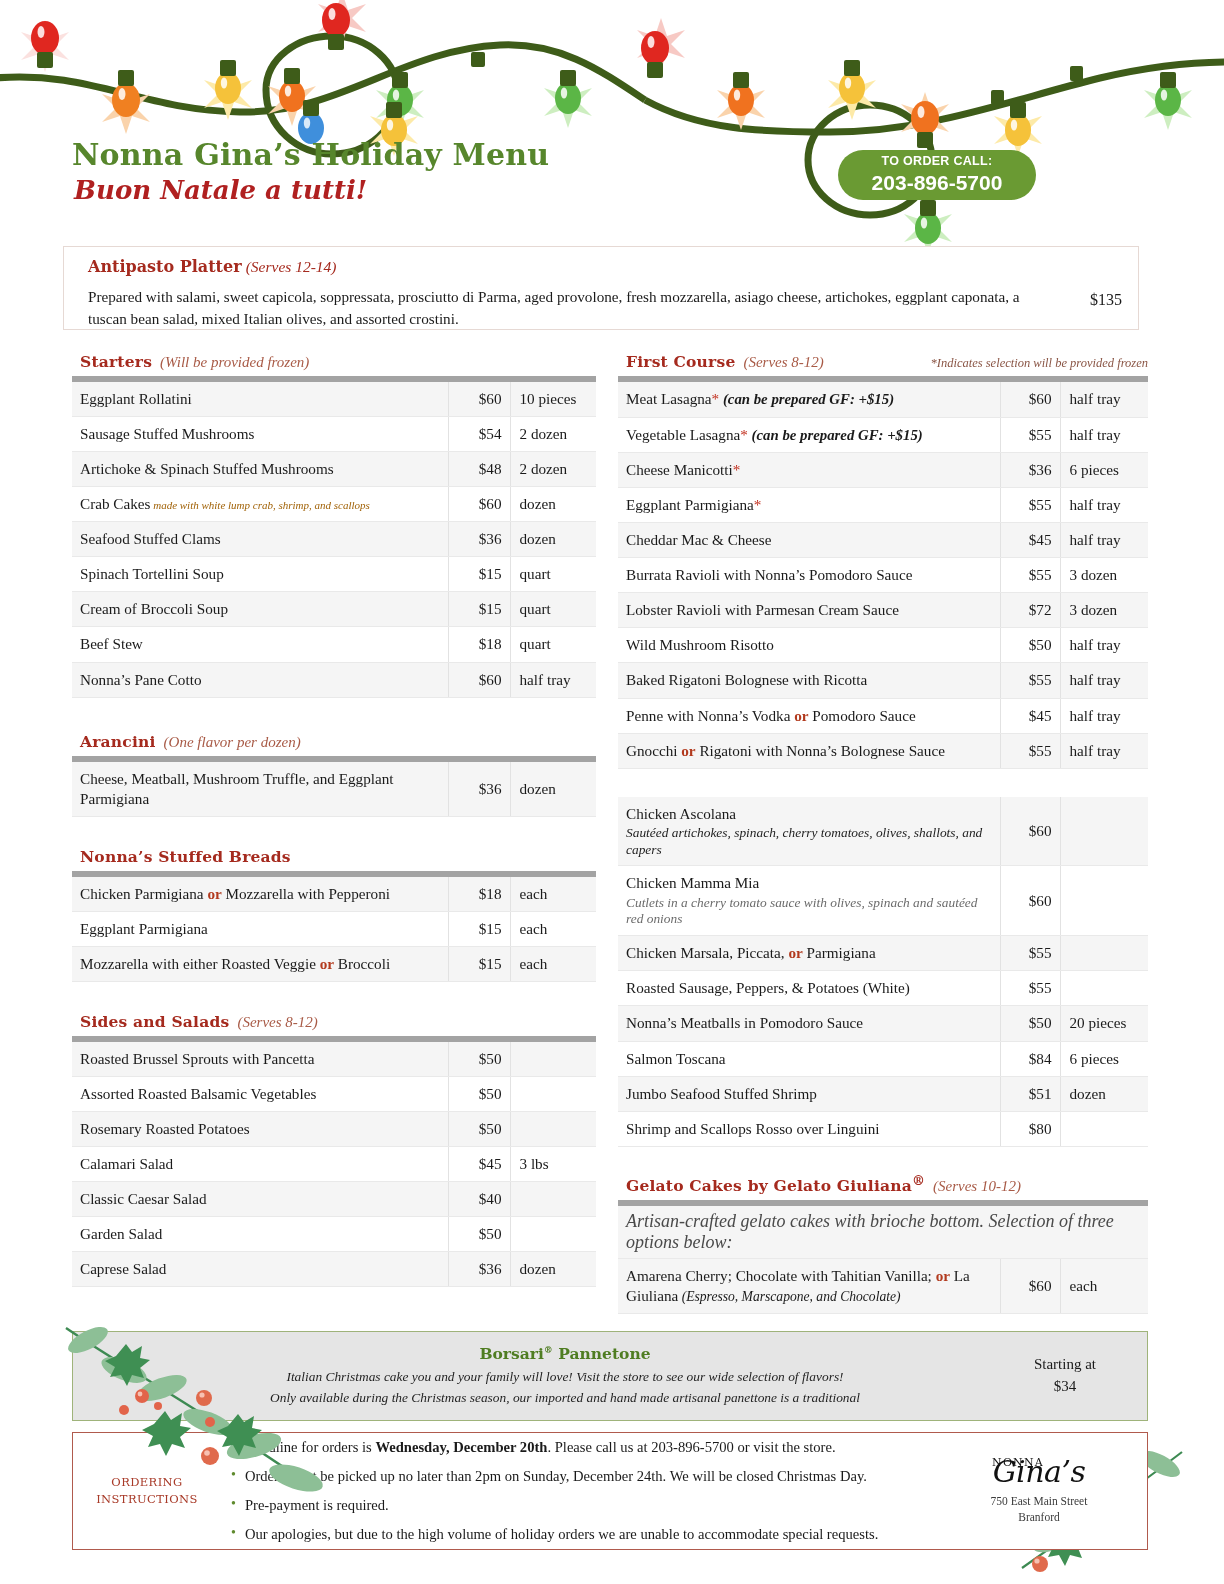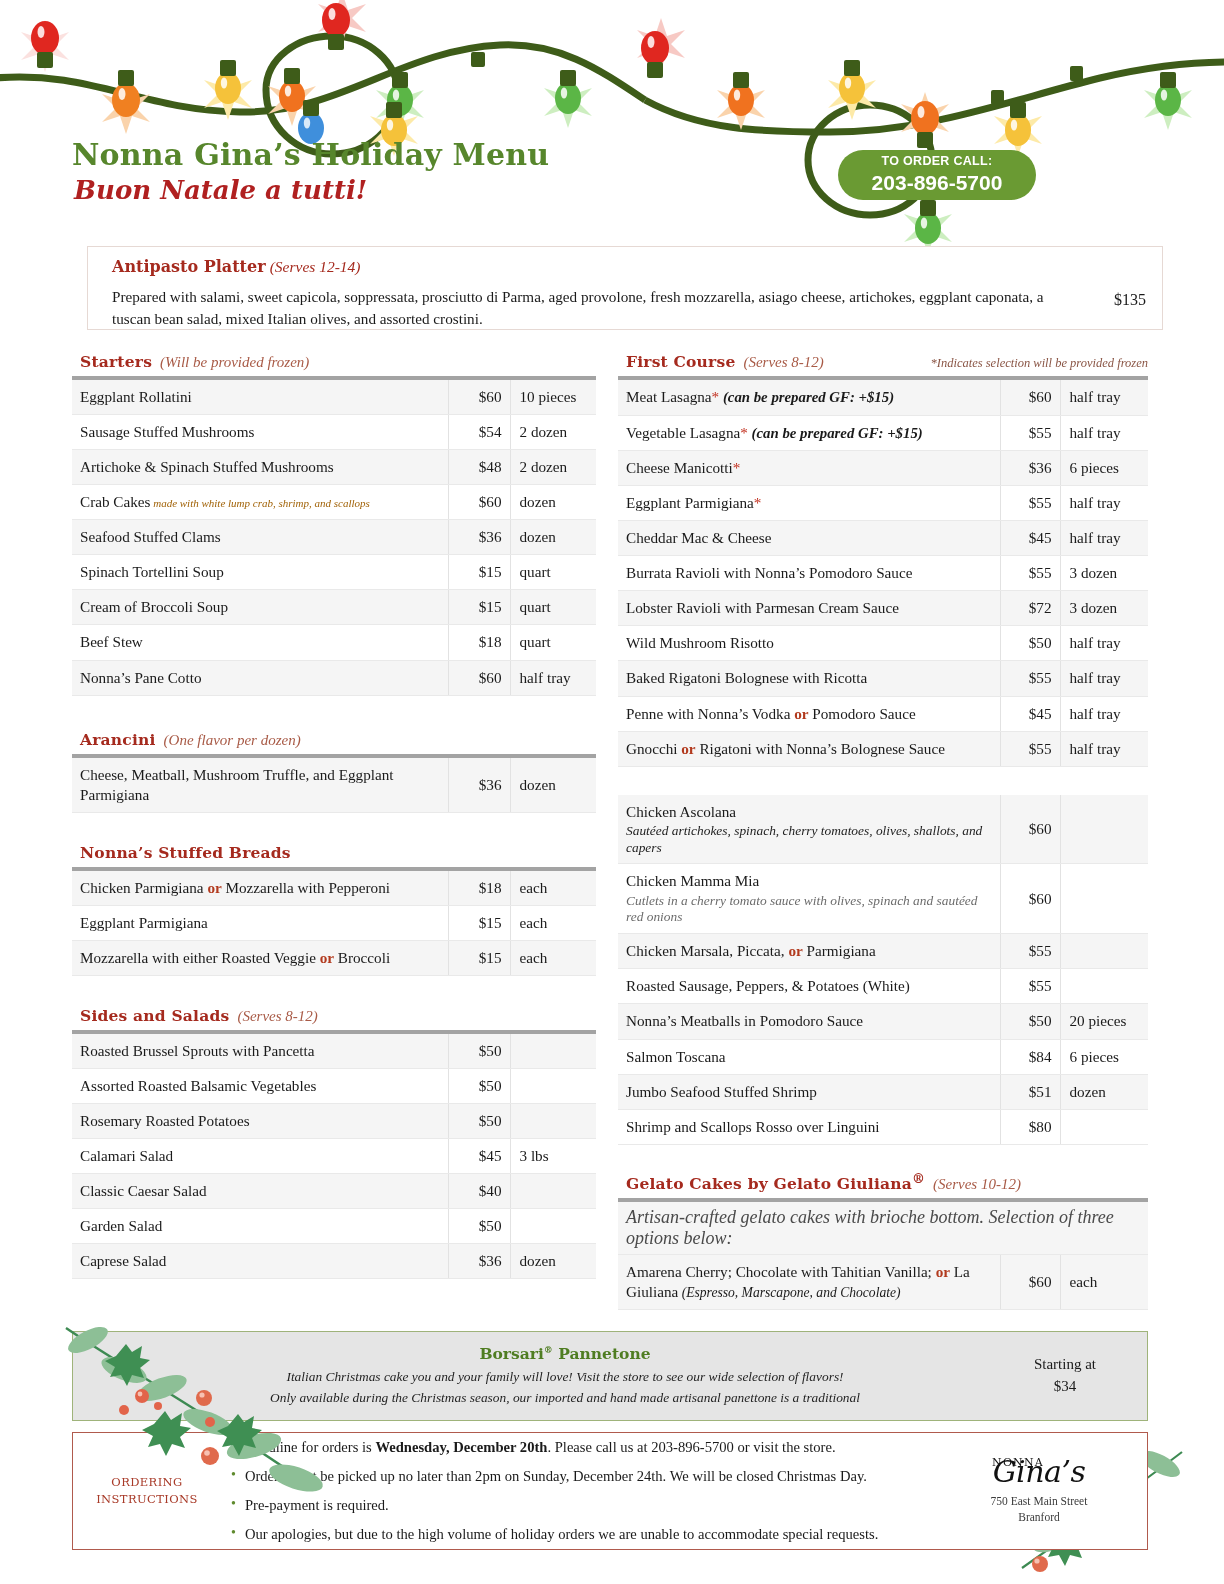--- a/index.html
+++ b/index.html
@@ -33,40 +33,40 @@
     position:absolute; top:150px; left:838px; width:198px; height:50px;
     background:#6a9a33; border-radius:25px; z-index:4;
     display:flex; flex-direction:column; align-items:center; justify-content:center;
     font-family:"Liberation Sans", sans-serif; color:#ffffff;
   }
   .phone-badge .pb-label { font-size:12.5px; font-weight:bold; letter-spacing:0.3px; line-height:1; }
   .phone-badge .pb-number { font-size:21px; font-weight:bold; letter-spacing:0px; line-height:1.15; margin-top:3px; }
 
   
   .antipasto {
-    position:absolute; top:246px; left:87px; width:1076px; height:84px;
+    position:absolute; top:246px; left:63px; width:1076px; height:84px;
     border:1px solid #e6d9d4; background:#ffffff; z-index:3;
     padding:10px 16px 8px 24px; display:flex; align-items:flex-start;
   }
   .antipasto .ap-body { flex:1; }
   .antipasto .ap-head { font-size:16.5px; margin-bottom:9px; }
   .antipasto .ap-head b { font-family:"DejaVu Serif", serif; color:#a52a1e; font-weight:bold; font-size:16px; }
   .antipasto .ap-head i { color:#a52a1e; font-style:italic; font-size:15.5px; }
   .antipasto .ap-desc { font-size:15.2px; line-height:1.42; color:#1a1a1a; }
   .antipasto .ap-price { width:100px; text-align:right; font-size:16px; padding-top:34px; }
 
   
   .col { position:absolute; top:352px; z-index:3; }
   .col-left  { left:72px;  width:524px; }
   .col-right { left:618px; width:530px; }
 
   
   .sec-head {
     display:flex; align-items:baseline; gap:8px;
-    padding:0 0 5px 8px; border-bottom:4px solid #a3a3a3;
+    padding:0 0 5px 8px; border-bottom:6px solid #a3a3a3;
   }
   .sec-head .sh-title {
     font-family:"DejaVu Serif", serif;
     font-weight:bold; font-size:15.5px; color:#a52a1e; letter-spacing:0.2px;
   }
   .sec-head .sh-sub { font-style:italic; font-size:15px; color:#a85a46; }
   .sec-head .sh-note { margin-left:auto; font-style:italic; font-size:12.5px; color:#8a5545; }
 
   
   table.menu { width:100%; border-collapse:collapse; table-layout:fixed; }

